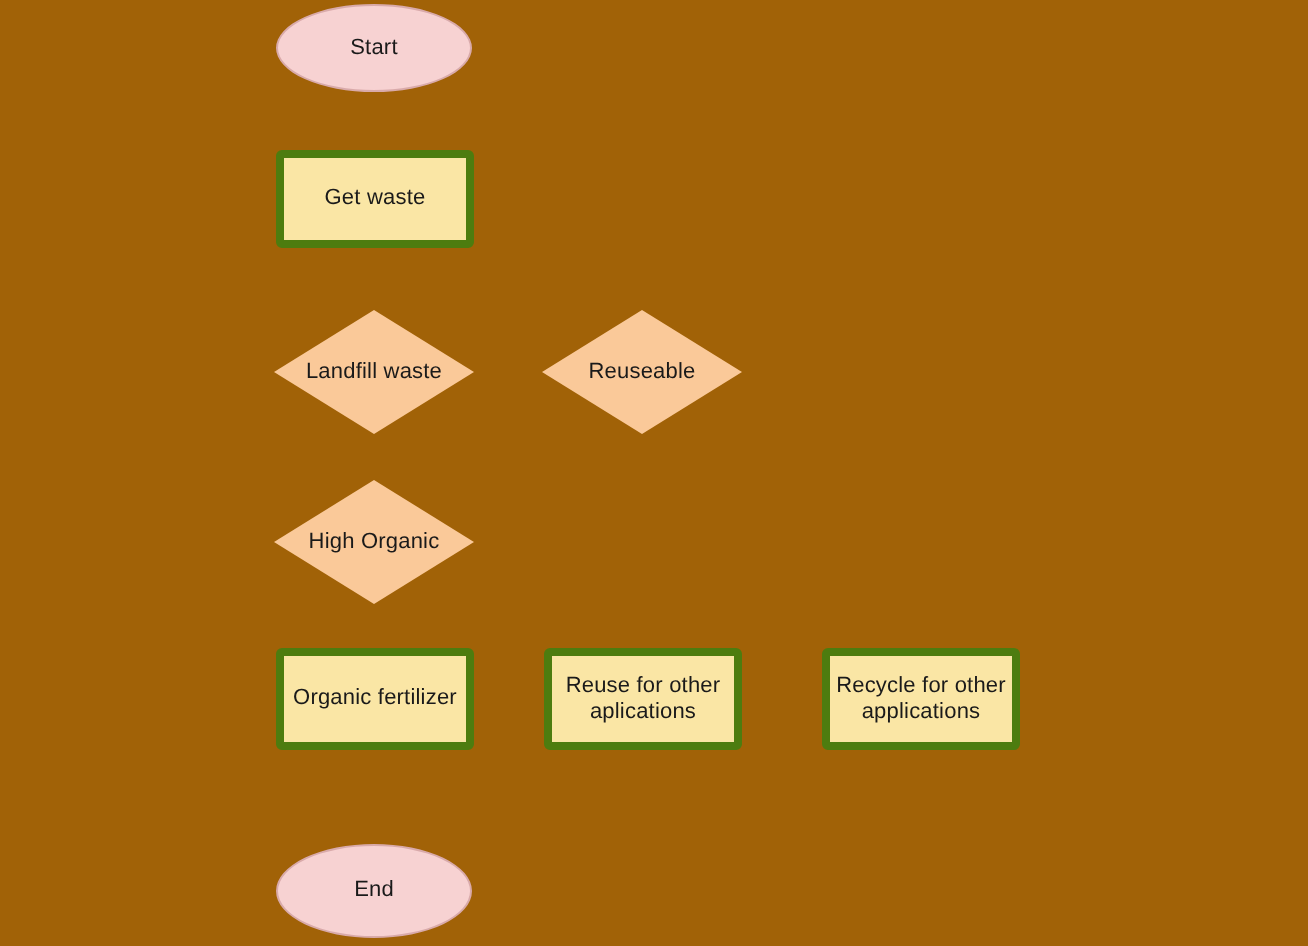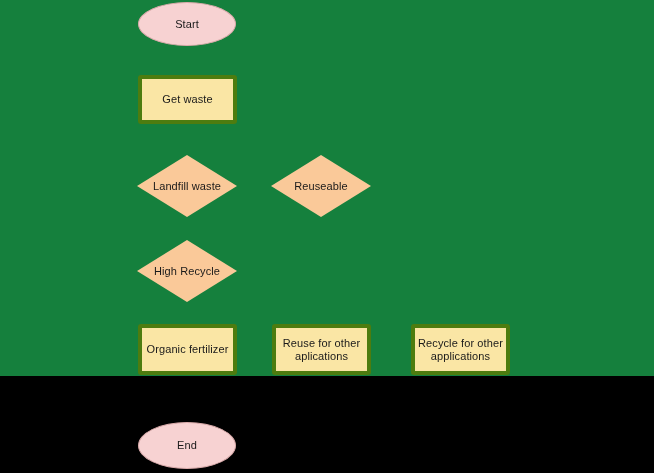--- a/index.html
+++ b/index.html
@@ -11,22 +11,22 @@
   body {
     width: 654px;
     height: 473px;
     overflow: hidden;
     font-family: "Liberation Sans", sans-serif;
   }
 
   #canvas {
     position: relative;
     width: 654px;
-    height: 376px;
-    background: #15803d;
+    height: 473px;
+    background: #a16207;
   }
 
   
   .node {
     position: absolute;
     box-sizing: border-box;
     display: flex;
     align-items: center;
     justify-content: center;
     text-align: center;
@@ -98,21 +98,21 @@
   </div>
 
   <div class="node shape-diamond" style="left:271px; top:155px; width:100px; height:62px;">
     <span class="diamond-body"></span>
     <span class="node-label">Reuseable</span>
   </div>
 
 
   <div class="node shape-diamond" style="left:137px; top:240px; width:100px; height:62px;">
     <span class="diamond-body"></span>
-    <span class="node-label">High Recycle</span>
+    <span class="node-label">High Organic</span>
   </div>
 
 
   <div class="node shape-rect" style="left:138px; top:324px; width:99px; height:51px;">
     <span class="node-label">Organic fertilizer</span>
   </div>
 
   <div class="node shape-rect" style="left:272px; top:324px; width:99px; height:51px;">
     <span class="node-label">Reuse for other
 aplications</span>

